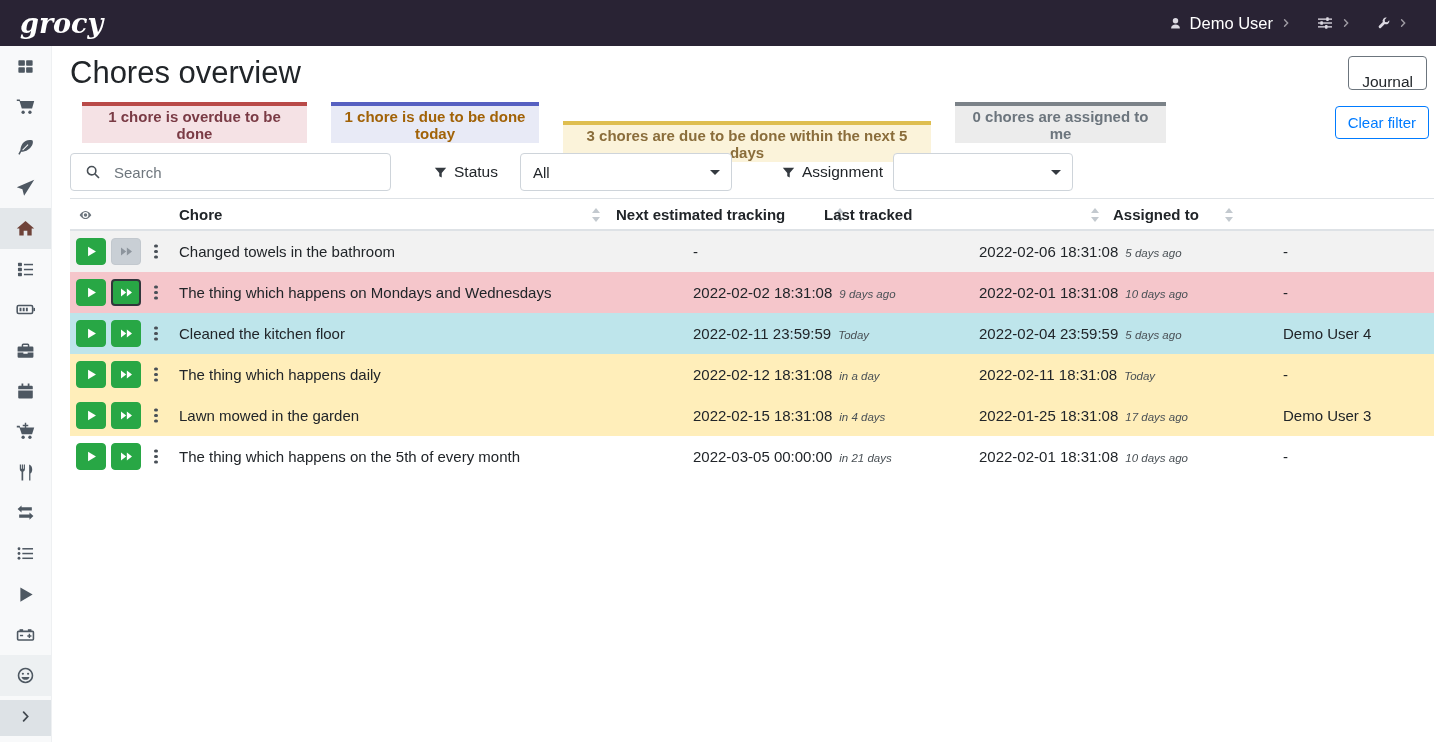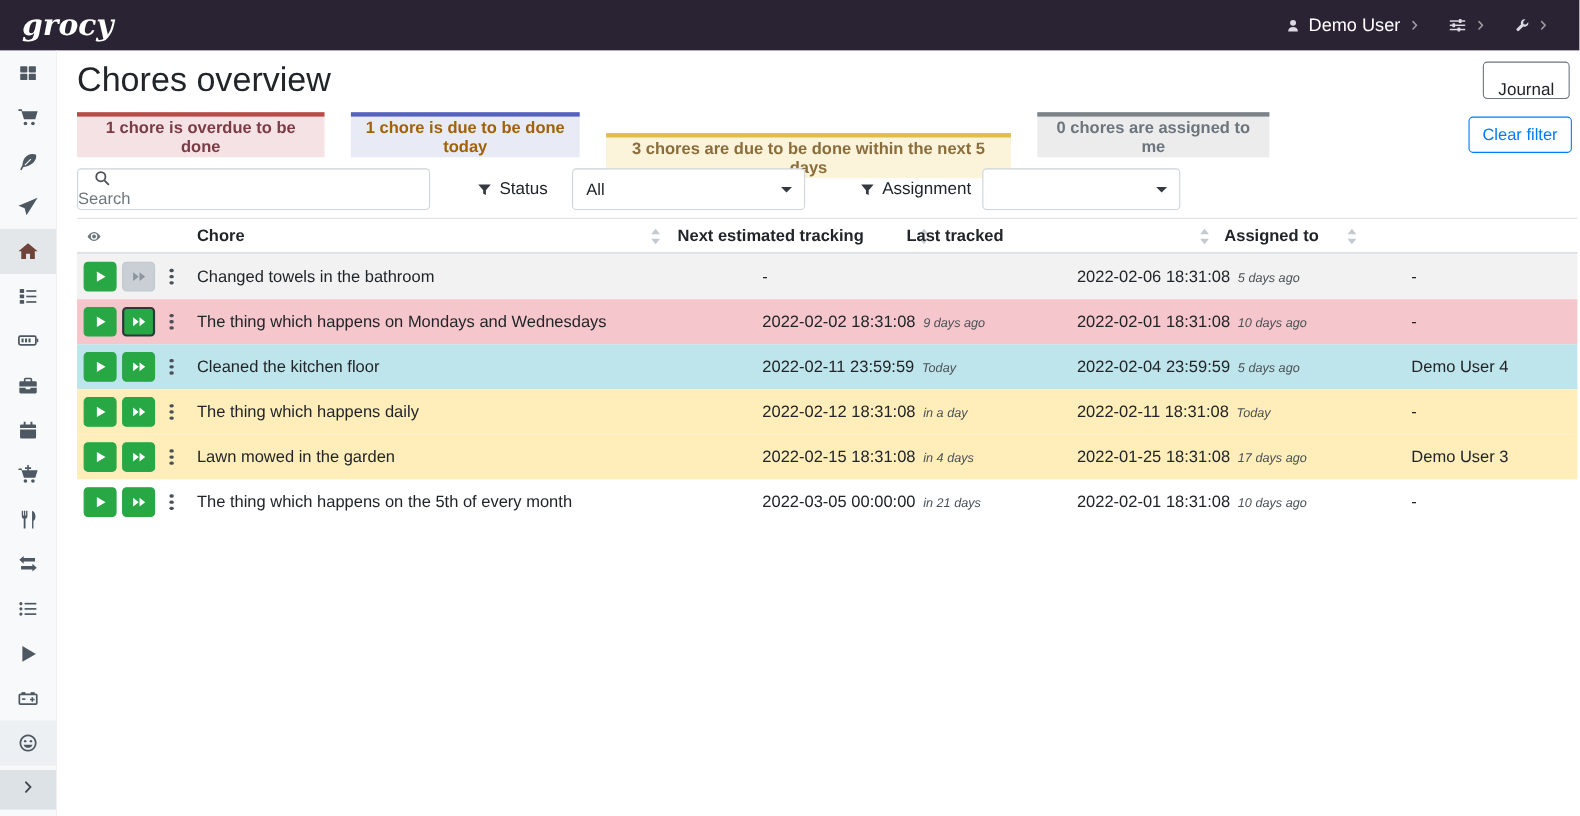--- a/index.html
+++ b/index.html
@@ -72,35 +72,35 @@
   .cards-row {
     display: flex; align-items: center; gap: 24px;
     margin: 11px 7px 0 18px; height: 41px;
   }
   .status-card {
     border-top: 4px solid transparent; height: 41px;
     display: flex; align-items: center; justify-content: center;
     font-size: 15px; font-weight: bold; text-align: center;
     padding: 0 8px; cursor: pointer;
   }
-  .status-card:nth-child(1) { width: 225px; }
+  .status-card:nth-child(1) { width: 225px; margin-left: 12px; }
   .status-card:nth-child(2) { width: 208px; }
   .status-card:nth-child(3) { width: 368px; margin-top: 38px; }
   .status-card:nth-child(4) { width: 211px; }
   .btn-clear {
     margin-left: auto; border: 1px solid #007bff; color: #007bff; background: #fff;
     border-radius: 4px; font-size: 15px; height: 33px; padding: 0 12px;
     font-family: inherit; cursor: pointer;
   }
 
   
   .filter-row { display: flex; align-items: center; margin: 10px 9px 0 18px; height: 38px; }
   .search-group {
     width: 321px; height: 38px; border: 1px solid #ced4da; border-radius: 4px;
-    display: flex; align-items: flex-start; background: #fff; flex-direction: column;
+    display: flex; align-items: center; background: #fff;
   }
   .search-addon { width: 43px; display: flex; align-items: center; justify-content: center; color: #495057; }
   .search-addon svg { width: 16px; height: 16px; }
   .search-input {
     border: none; outline: none; flex: 1; height: 100%;
     font-size: 15px; color: #495057; font-family: inherit; padding-right: 10px; background: transparent;
   }
   .search-input::placeholder { color: #6e767d; opacity: 1; }
   .filter-group { display: flex; align-items: center; }
   .filter-group.status { margin-left: 43px; }

